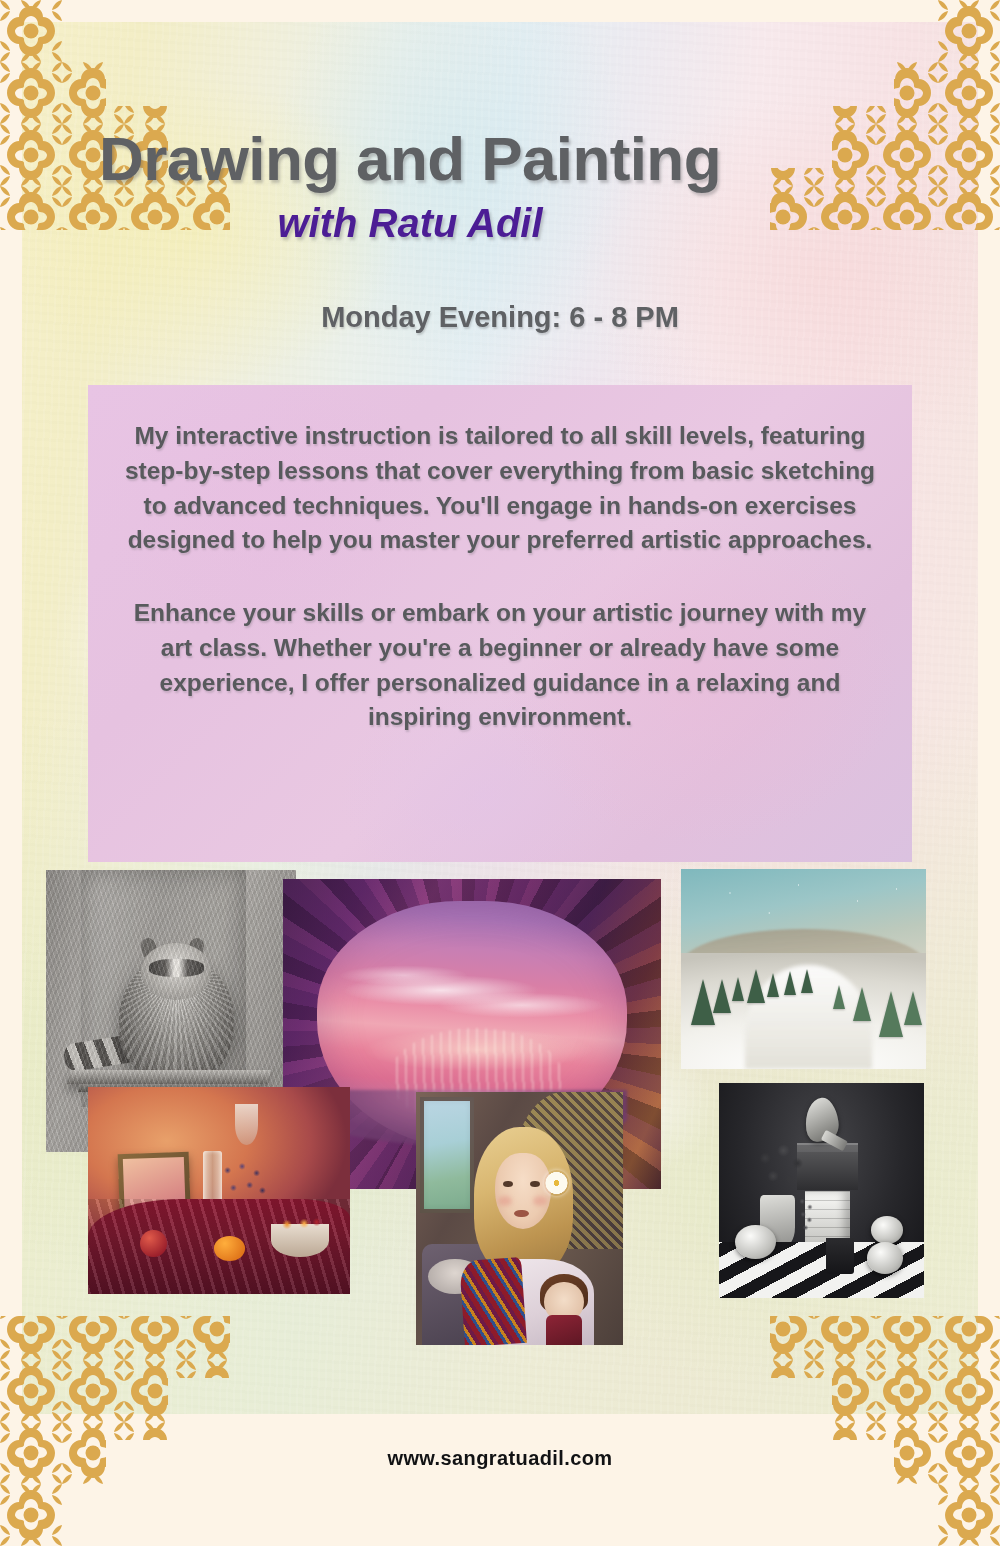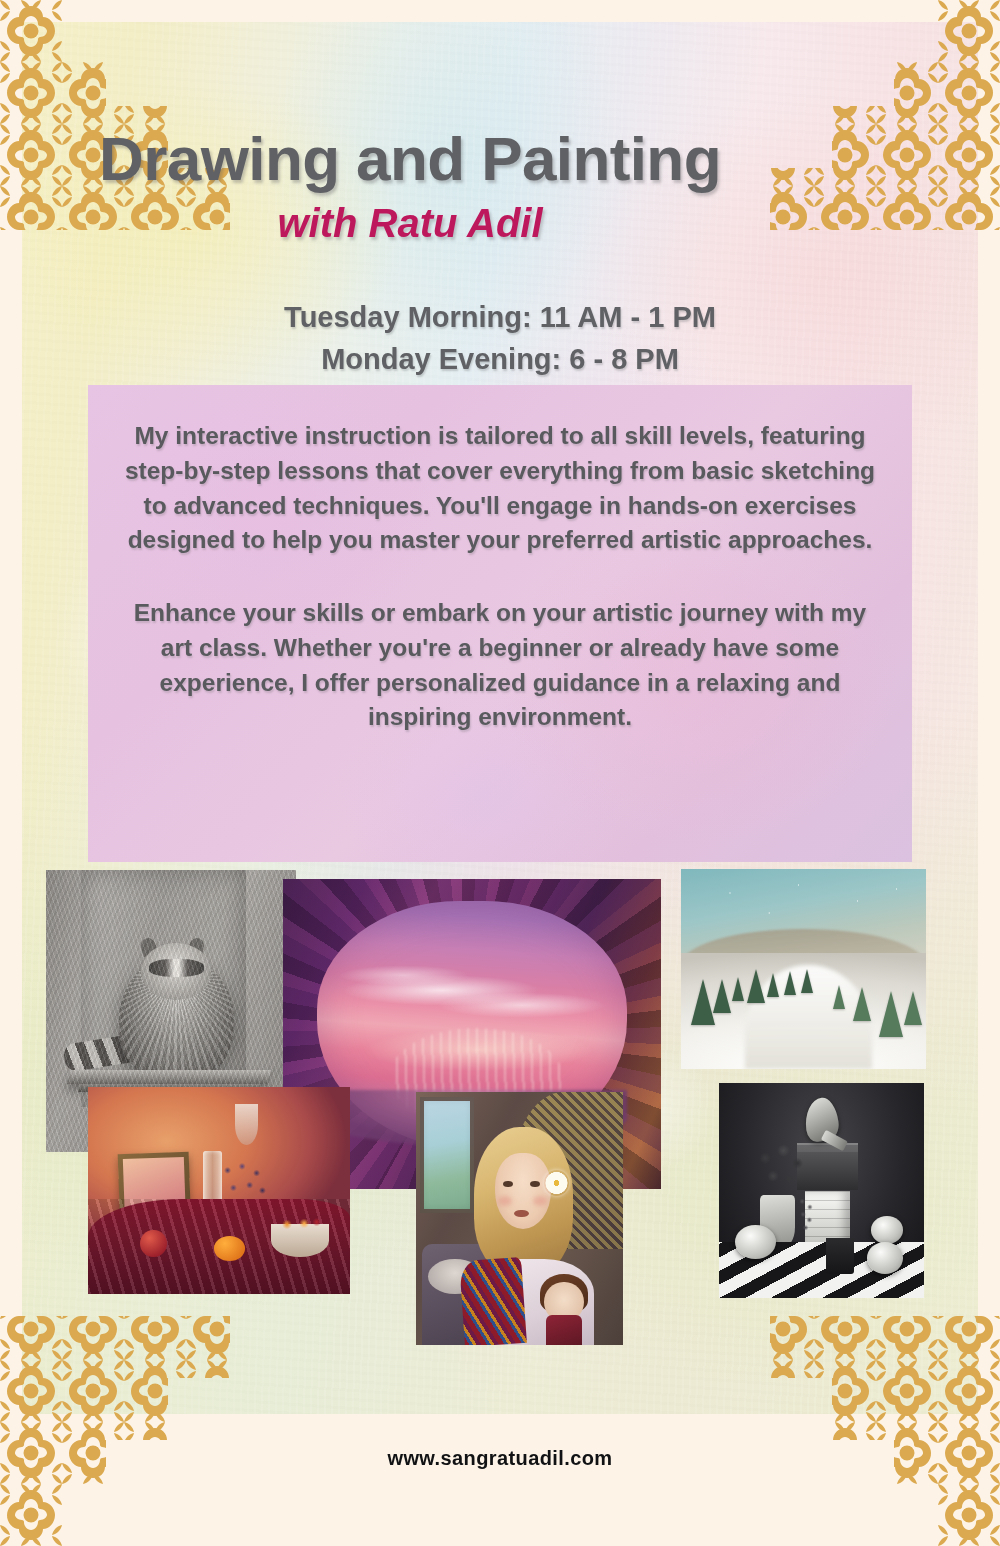--- a/index.html
+++ b/index.html
@@ -101,21 +101,21 @@
   }
   .main-title {
     font-size:62px; font-weight:700; letter-spacing:-.6px;
     color:#5f6164;
     text-shadow:2px 3px 3px rgba(90,92,95,.33);
     line-height:1.05;
   }
   .subtitle {
     margin-top:10px;
     font-size:40px; font-weight:700; font-style:italic;
-    color:#be185d;
+    color:#4c1d95;
     text-shadow:2px 3px 3px rgba(90,92,95,.3);
   }
 
   .schedule {
     position:absolute; left:0; top:296px; width:1000px;
     text-align:center;
     color:#5f6164;
     font-size:29px; font-weight:700;
     line-height:1.46;
     text-shadow:1px 2px 2px rgba(95,97,100,.28);
@@ -635,21 +635,20 @@
         <rect width="230" height="230" fill="url(#goldtile)"></rect>
       </svg>
   </div>
 
   <div class="title-block">
     <div class="main-title">Drawing and Painting</div>
     <div class="subtitle">with Ratu Adil</div>
   </div>
 
   <div class="schedule">
-    <div>Tuesday Morning: 11 AM - 1 PM</div>
     <div>Monday Evening: 6 - 8 PM</div>
   </div>
 
   <div class="desc-panel">
     <p>My interactive instruction is tailored to all skill levels, featuring step-by-step lessons that cover everything from basic sketching to advanced techniques. You'll engage in hands-on exercises designed to help you master your preferred artistic approaches.</p>
     <p>Enhance your skills or embark on your artistic journey with my art class. Whether you're a beginner or already have some experience, I offer personalized guidance in a relaxing and inspiring environment.</p>
   </div>
 
   <div class="collage">
 

